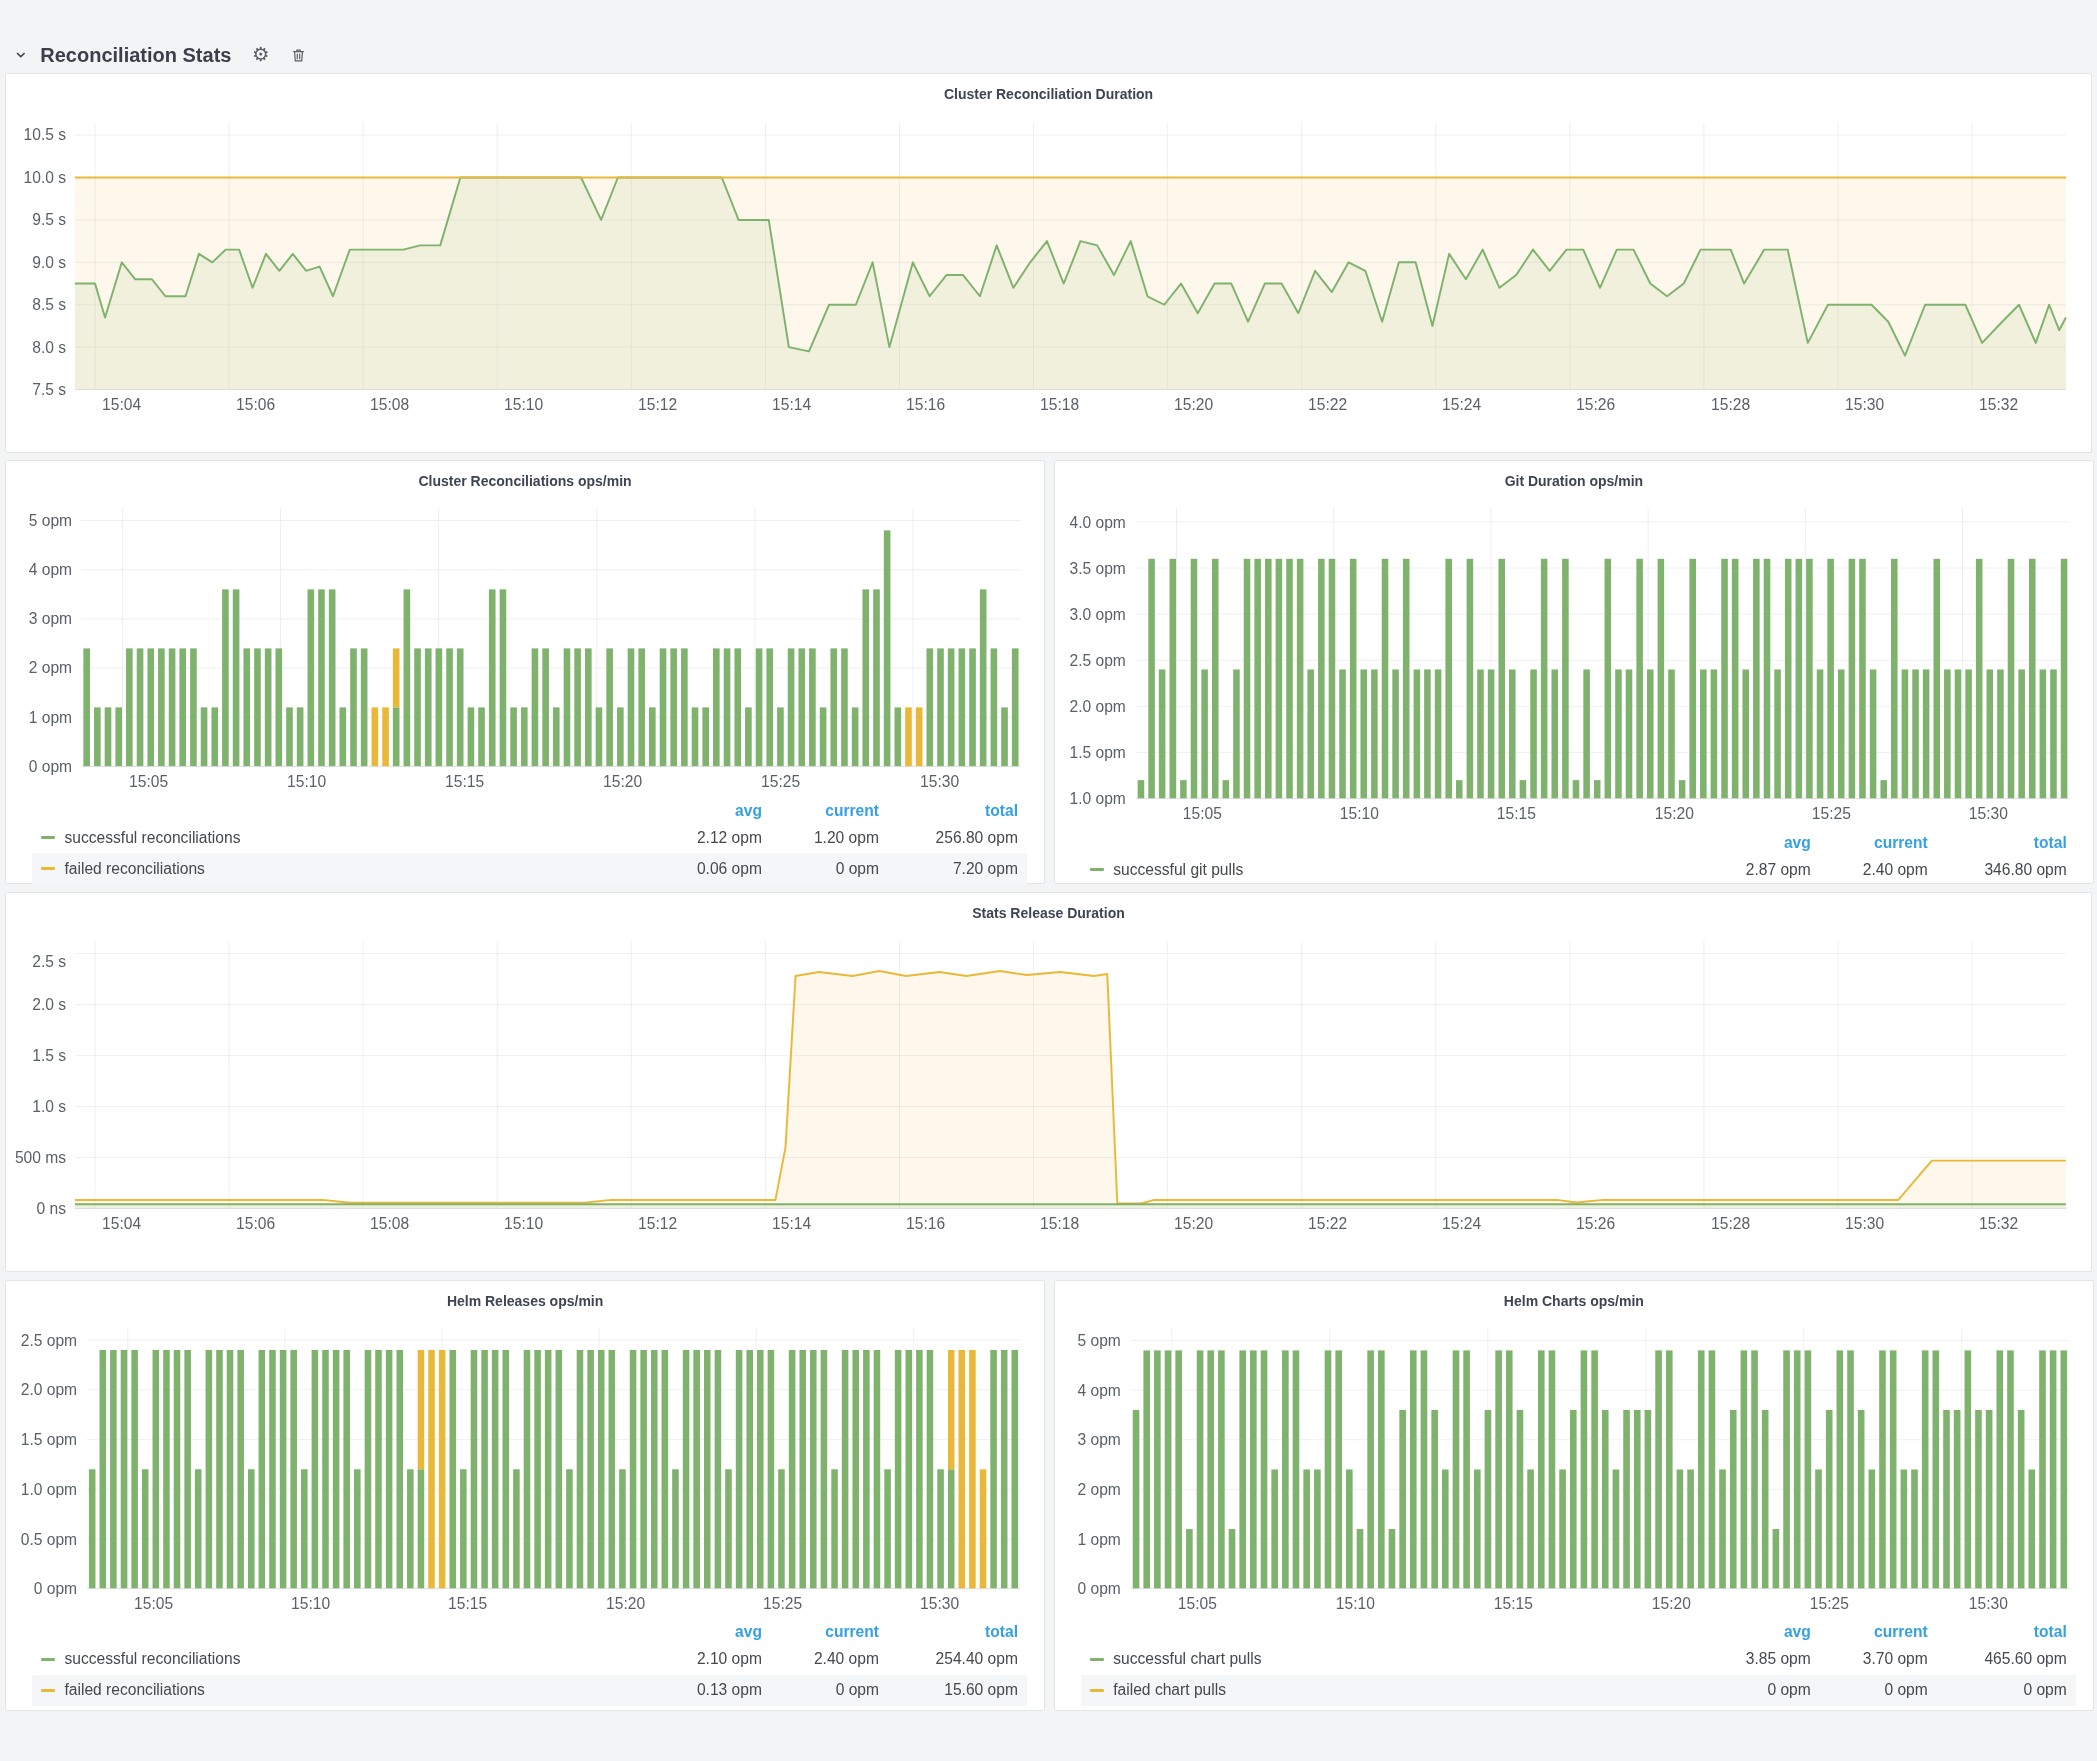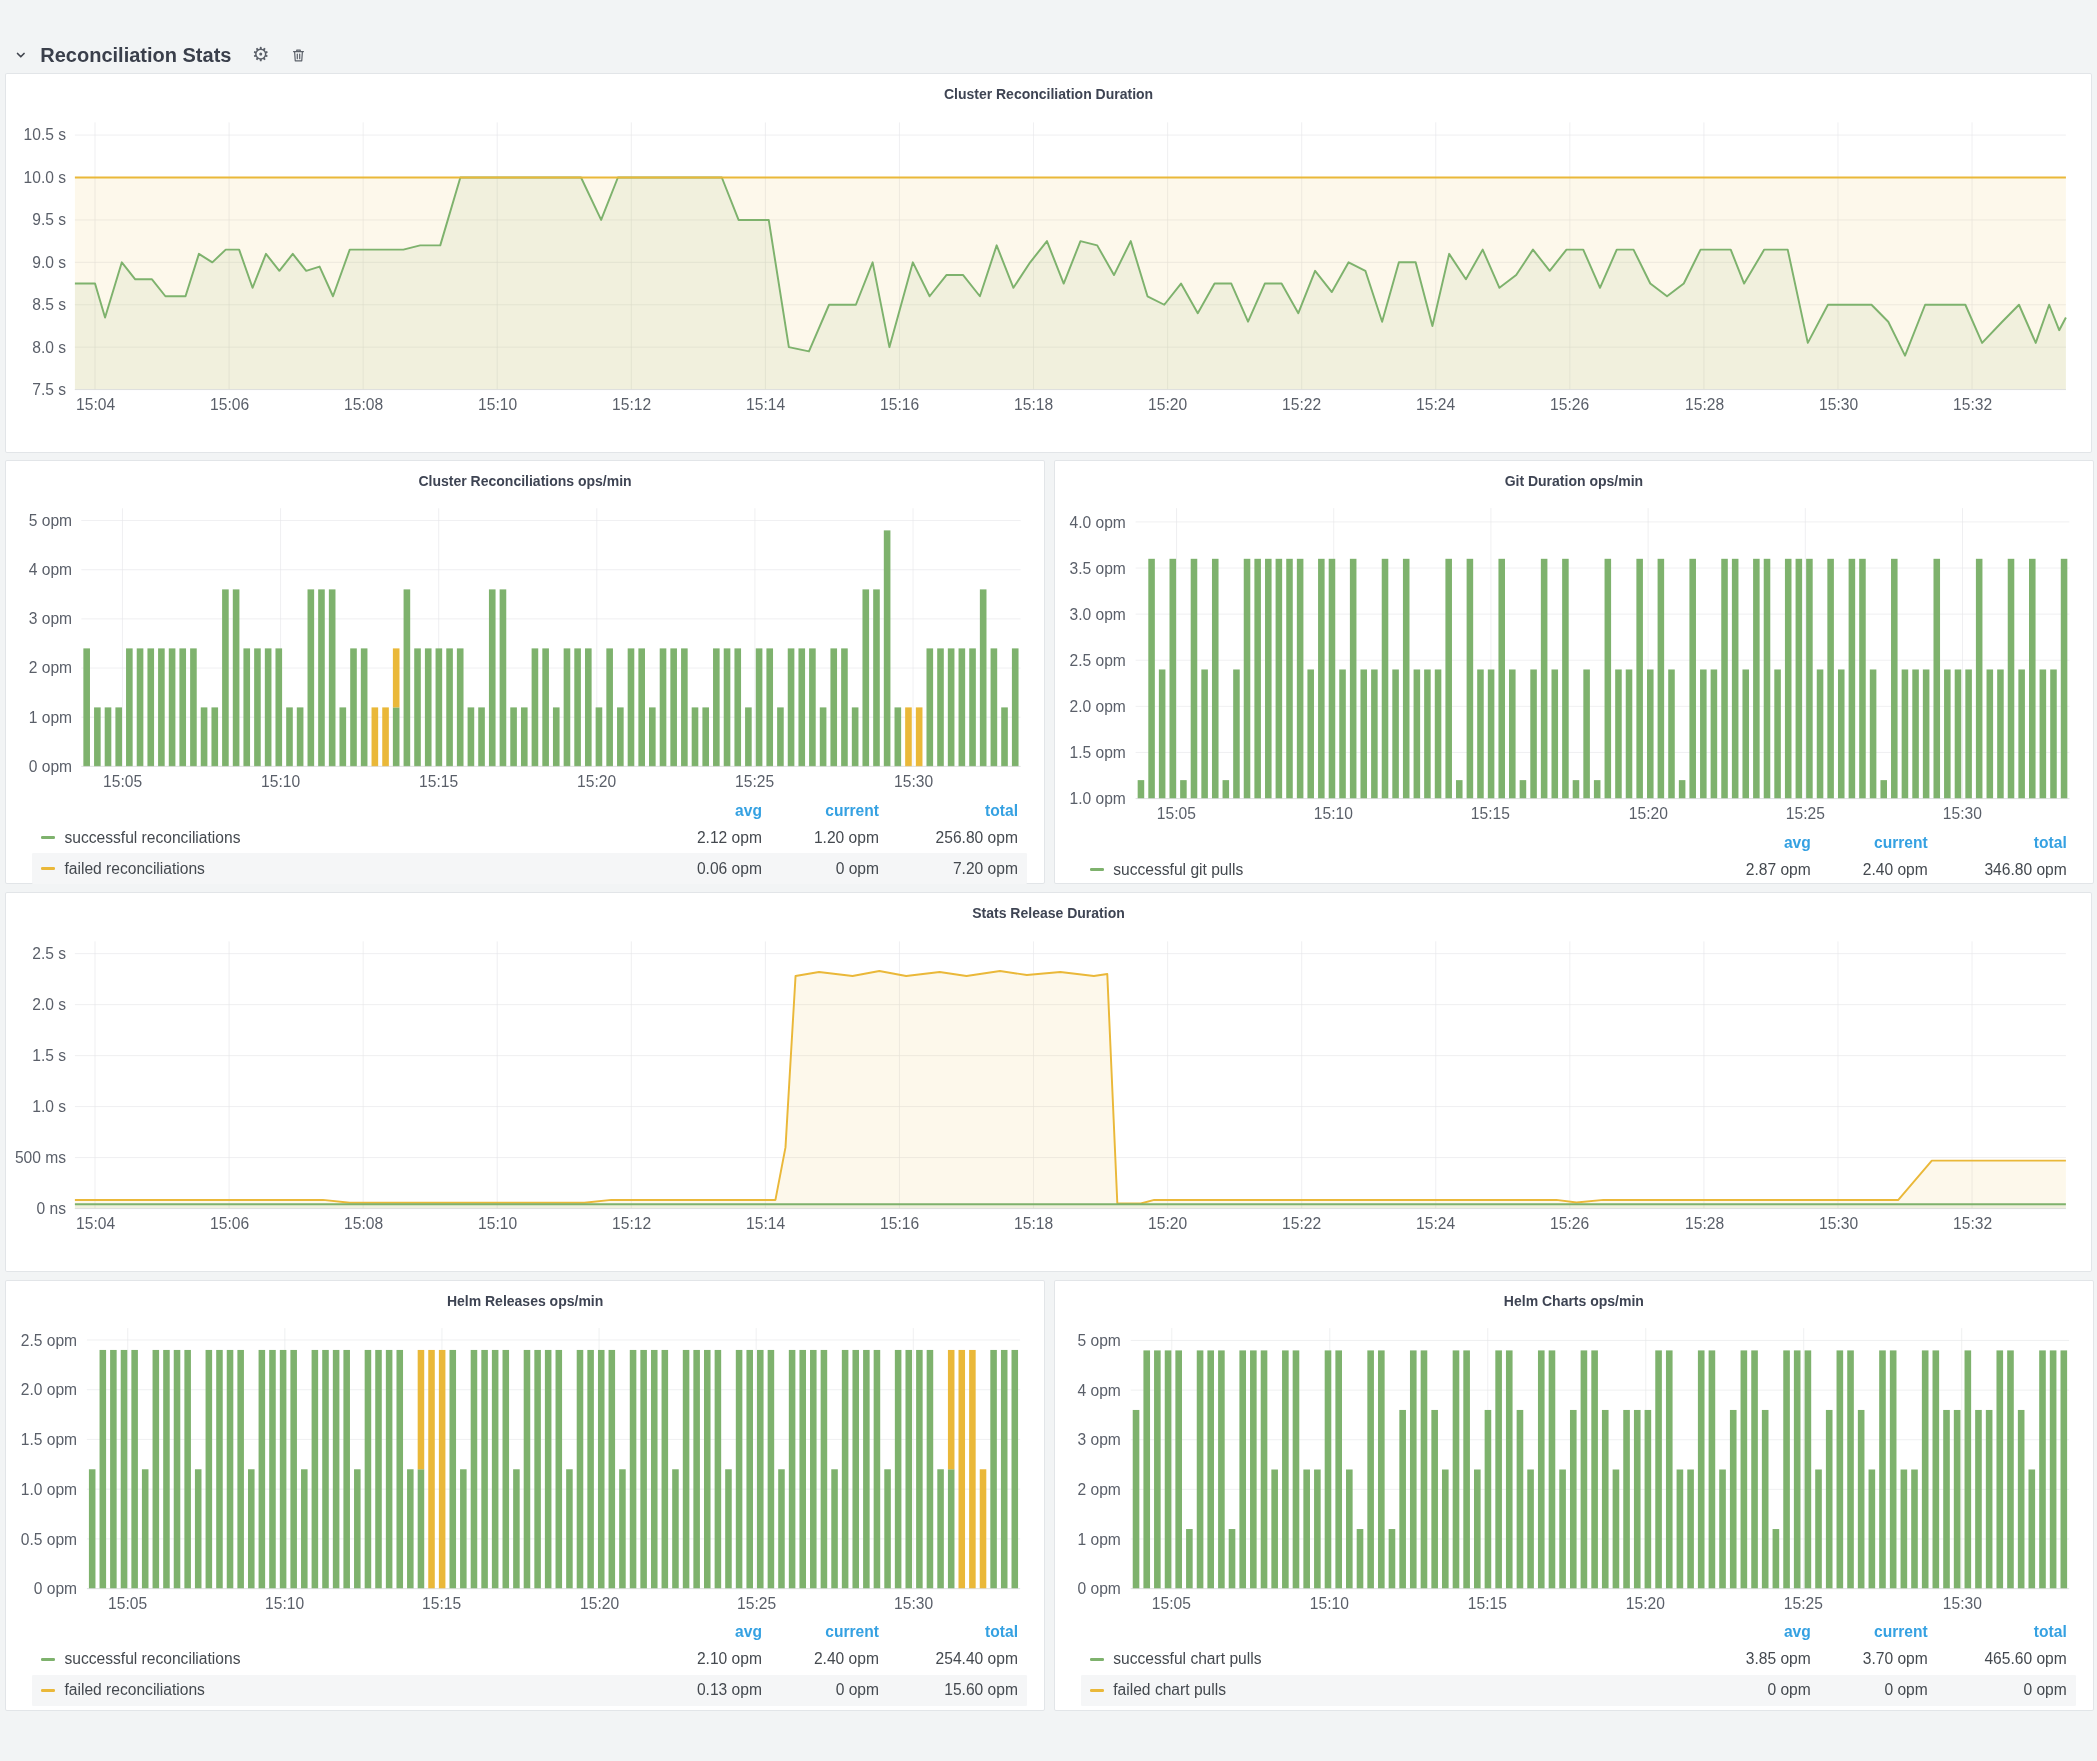--- a/index.html
+++ b/index.html
@@ -16,21 +16,21 @@
   #panel-cluster-duration, #panel-helm-duration { height:380px; margin-bottom:7.8px; }
   #panel-cluster-recs, #panel-git-sources { height:424px; }
   #panel-helm-releases, #panel-helm-charts { height:431px; }
   .chart { position:relative; margin:0 3.9px; }
   .chart-wide { height:310px; }
   #chart-cluster-recs { height:300px; }
   #chart-git-sources { height:332px; }
   #chart-helm-releases, #chart-helm-charts { height:302px; }
   .tick-label { position:absolute; font-size:15.6px; color:#5a5f69; }
   .ylab { text-align:right; }
-  .xlab { text-align:center; }
+  .xlab { text-align:right; }
   .legend { padding:0 17px 0 26px; }
   .legend-head { display:flex; justify-content:flex-end; align-items:center; height:23px; padding-right:9px; }
   .lh { width:117px; text-align:right; font-size:15.6px; font-weight:700; color:#35a1e2; cursor:pointer; }
   .lh-total { width:139px; }
   .legend-row { display:flex; align-items:center; height:31px; font-size:15.6px; color:#44494f; padding:0 9px; border-radius:1.3px; }
   .legend-row.alt { background:#f5f6f7; }
   .swatch { width:14.3px; height:3.2px; border-radius:1.3px; margin-right:9px; flex:none; }
   .l-label { flex:1; text-align:left; }
   .l-val { width:117px; text-align:right; }
   .l-total { width:139px; }
@@ -425,21 +425,21 @@
           <polygon points="100,428 100,421.39541984732824 3170,421.39541984732824 3170,428" fill="rgba(126,178,109,0.10)" stroke="none"></polygon>
           <polyline points="100,414.6335877862595 482.4579124579125,414.6335877862595 523.8047138047137,418.8793893129771 885.5892255892256,418.8793893129771 926.9360269360269,414.6335877862595 1180.1851851851852,414.6335877862595 1195.6902356902358,333.6488549618321 1211.1952861952861,69.46564885496187 1247.3737373737376,63.175572519084 1299.0572390572393,69.46564885496187 1340.4040404040404,61.60305343511451 1381.750841750842,69.46564885496187 1433.4343434343436,63.175572519084 1474.7811447811448,69.46564885496187 1526.4646464646466,61.60305343511451 1567.8114478114478,67.89312977099237 1619.4949494949494,63.175572519084 1671.1784511784513,69.46564885496187 1691.8518518518522,66.32061068702293 1707.3569023569023,420.1374045801527 1743.5353535353538,420.1374045801527 1764.2087542087545,414.6335877862595 2384.4107744107746,414.6335877862595 2415.4208754208757,418.5648854961832 2456.767676767677,414.6335877862595 2911.582491582492,414.6335877862595 2963.265993265993,354.0916030534351 3170,354.0916030534351" fill="none" stroke="#eab839" stroke-width="3" stroke-linejoin="round"></polyline>
           <polyline points="100,421.39541984732824 3170,421.39541984732824" fill="none" stroke="#7eb26d" stroke-width="3" stroke-linejoin="round"></polyline>
           <line x1="100" x2="3170" y1="428" y2="428" stroke="#d9dadc" stroke-width="1"></line>
         </svg>
         <div class="tick-label ylab" style="left: 0px; width: 56px; top: 269px;">0 ns</div>
         <div class="tick-label ylab" style="left: 0px; width: 56px; top: 218px;">500 ms</div>
         <div class="tick-label ylab" style="left: 0px; width: 56px; top: 167px;">1.0 s</div>
         <div class="tick-label ylab" style="left: 0px; width: 56px; top: 116px;">1.5 s</div>
         <div class="tick-label ylab" style="left: 0px; width: 56px; top: 65px;">2.0 s</div>
-        <div class="tick-label ylab" style="left: 0px; width: 56px; top: 14px;">2.5 s</div>
+        <div class="tick-label ylab" style="left: 0px; width: 56px; top: 22px;">2.5 s</div>
         <div class="tick-label xlab" style="left: 40px; width: 91px; top: 284px;">15:04</div>
         <div class="tick-label xlab" style="left: 174px; width: 91px; top: 284px;">15:06</div>
         <div class="tick-label xlab" style="left: 308px; width: 91px; top: 284px;">15:08</div>
         <div class="tick-label xlab" style="left: 442px; width: 91px; top: 284px;">15:10</div>
         <div class="tick-label xlab" style="left: 576px; width: 91px; top: 284px;">15:12</div>
         <div class="tick-label xlab" style="left: 710px; width: 91px; top: 284px;">15:14</div>
         <div class="tick-label xlab" style="left: 844px; width: 91px; top: 284px;">15:16</div>
         <div class="tick-label xlab" style="left: 978px; width: 91px; top: 284px;">15:18</div>
         <div class="tick-label xlab" style="left: 1112px; width: 91px; top: 284px;">15:20</div>
         <div class="tick-label xlab" style="left: 1246px; width: 91px; top: 284px;">15:22</div>

